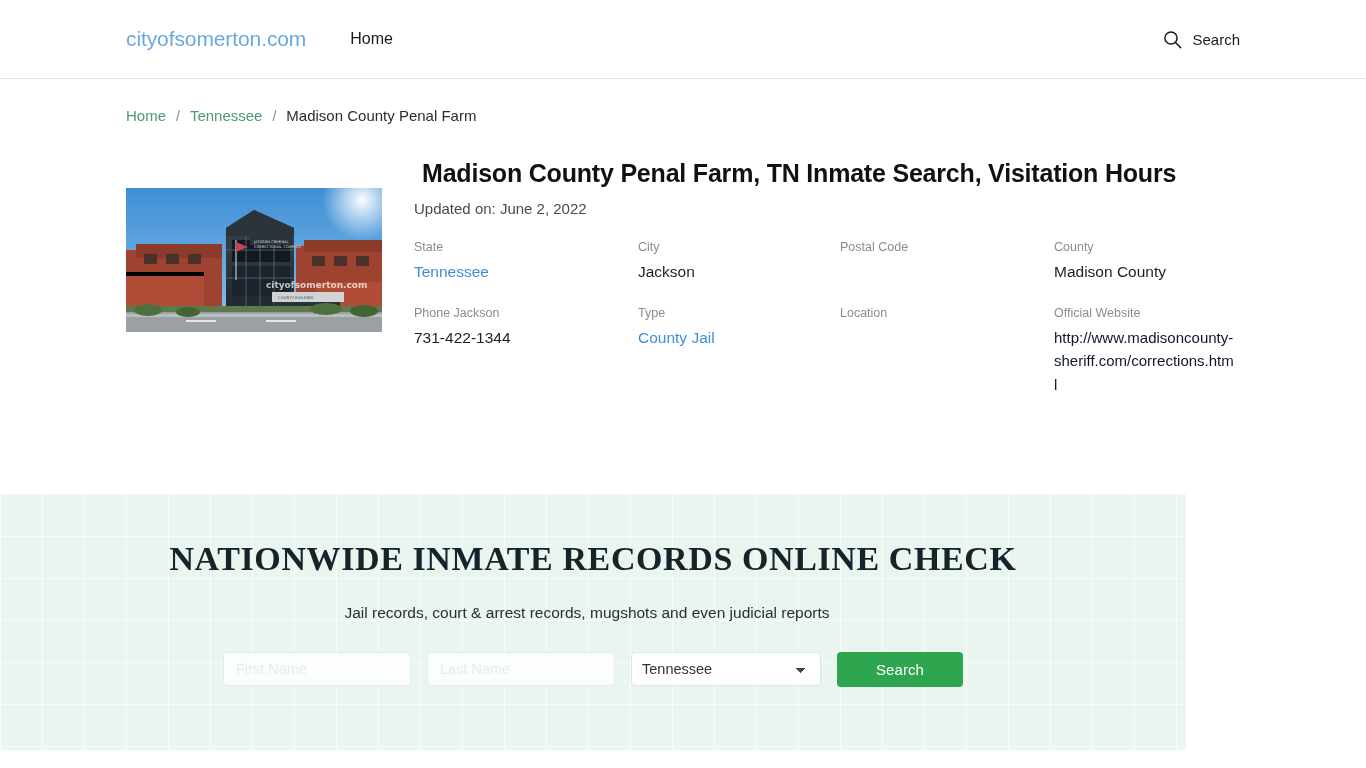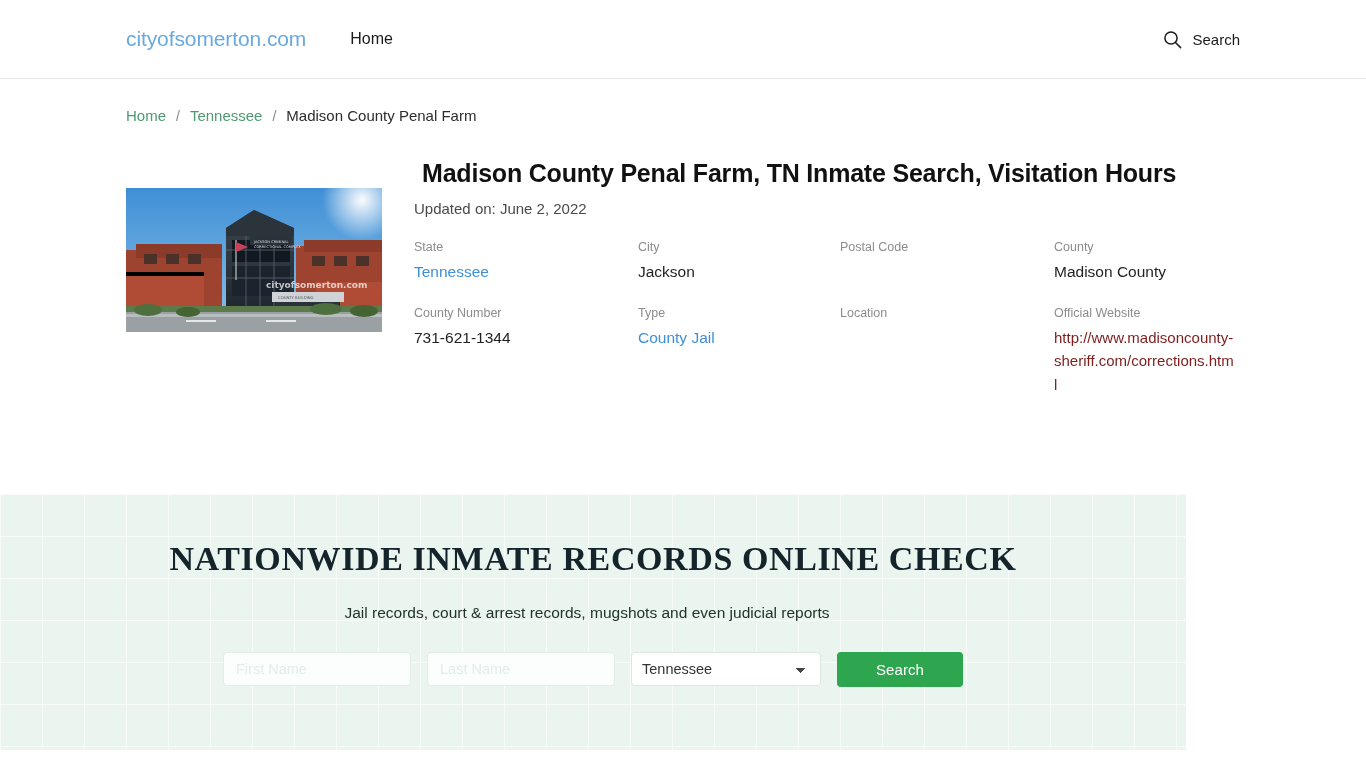--- a/index.html
+++ b/index.html
@@ -139,21 +139,21 @@
     margin-bottom: 3px;
   }
   .detail-value {
     font-size: 15.5px;
     color: #1f1f1f;
     line-height: 1.5;
     word-wrap: break-word;
   }
   .detail-value a,
   a.detail-value {
-    color: #7f1d1d;
+    color: #0f172a;
     text-decoration: none;
     word-break: break-word;
   }
   .detail-value.link-blue { color: #3e8fd4; }
   .detail-value.url {
     display: block;
     max-width: 182px;
     font-size: 15px;
     line-height: 1.58;
   }
@@ -368,22 +368,22 @@
       <div class="detail-cell">
         <div class="detail-label">Postal Code</div>
       </div>
 
       <div class="detail-cell">
         <div class="detail-label">County</div>
         <div class="detail-value">Madison County</div>
       </div>
 
       <div class="detail-cell">
-        <div class="detail-label">County Number</div>
-        <div class="detail-value">731-621-1344</div>
+        <div class="detail-label">Phone Jackson</div>
+        <div class="detail-value">731-422-1344</div>
       </div>
 
       <div class="detail-cell">
         <div class="detail-label">Type</div>
         <a href="#" class="detail-value link-blue">County Jail</a>
       </div>
 
       <div class="detail-cell">
         <div class="detail-label">Location</div>
       </div>

